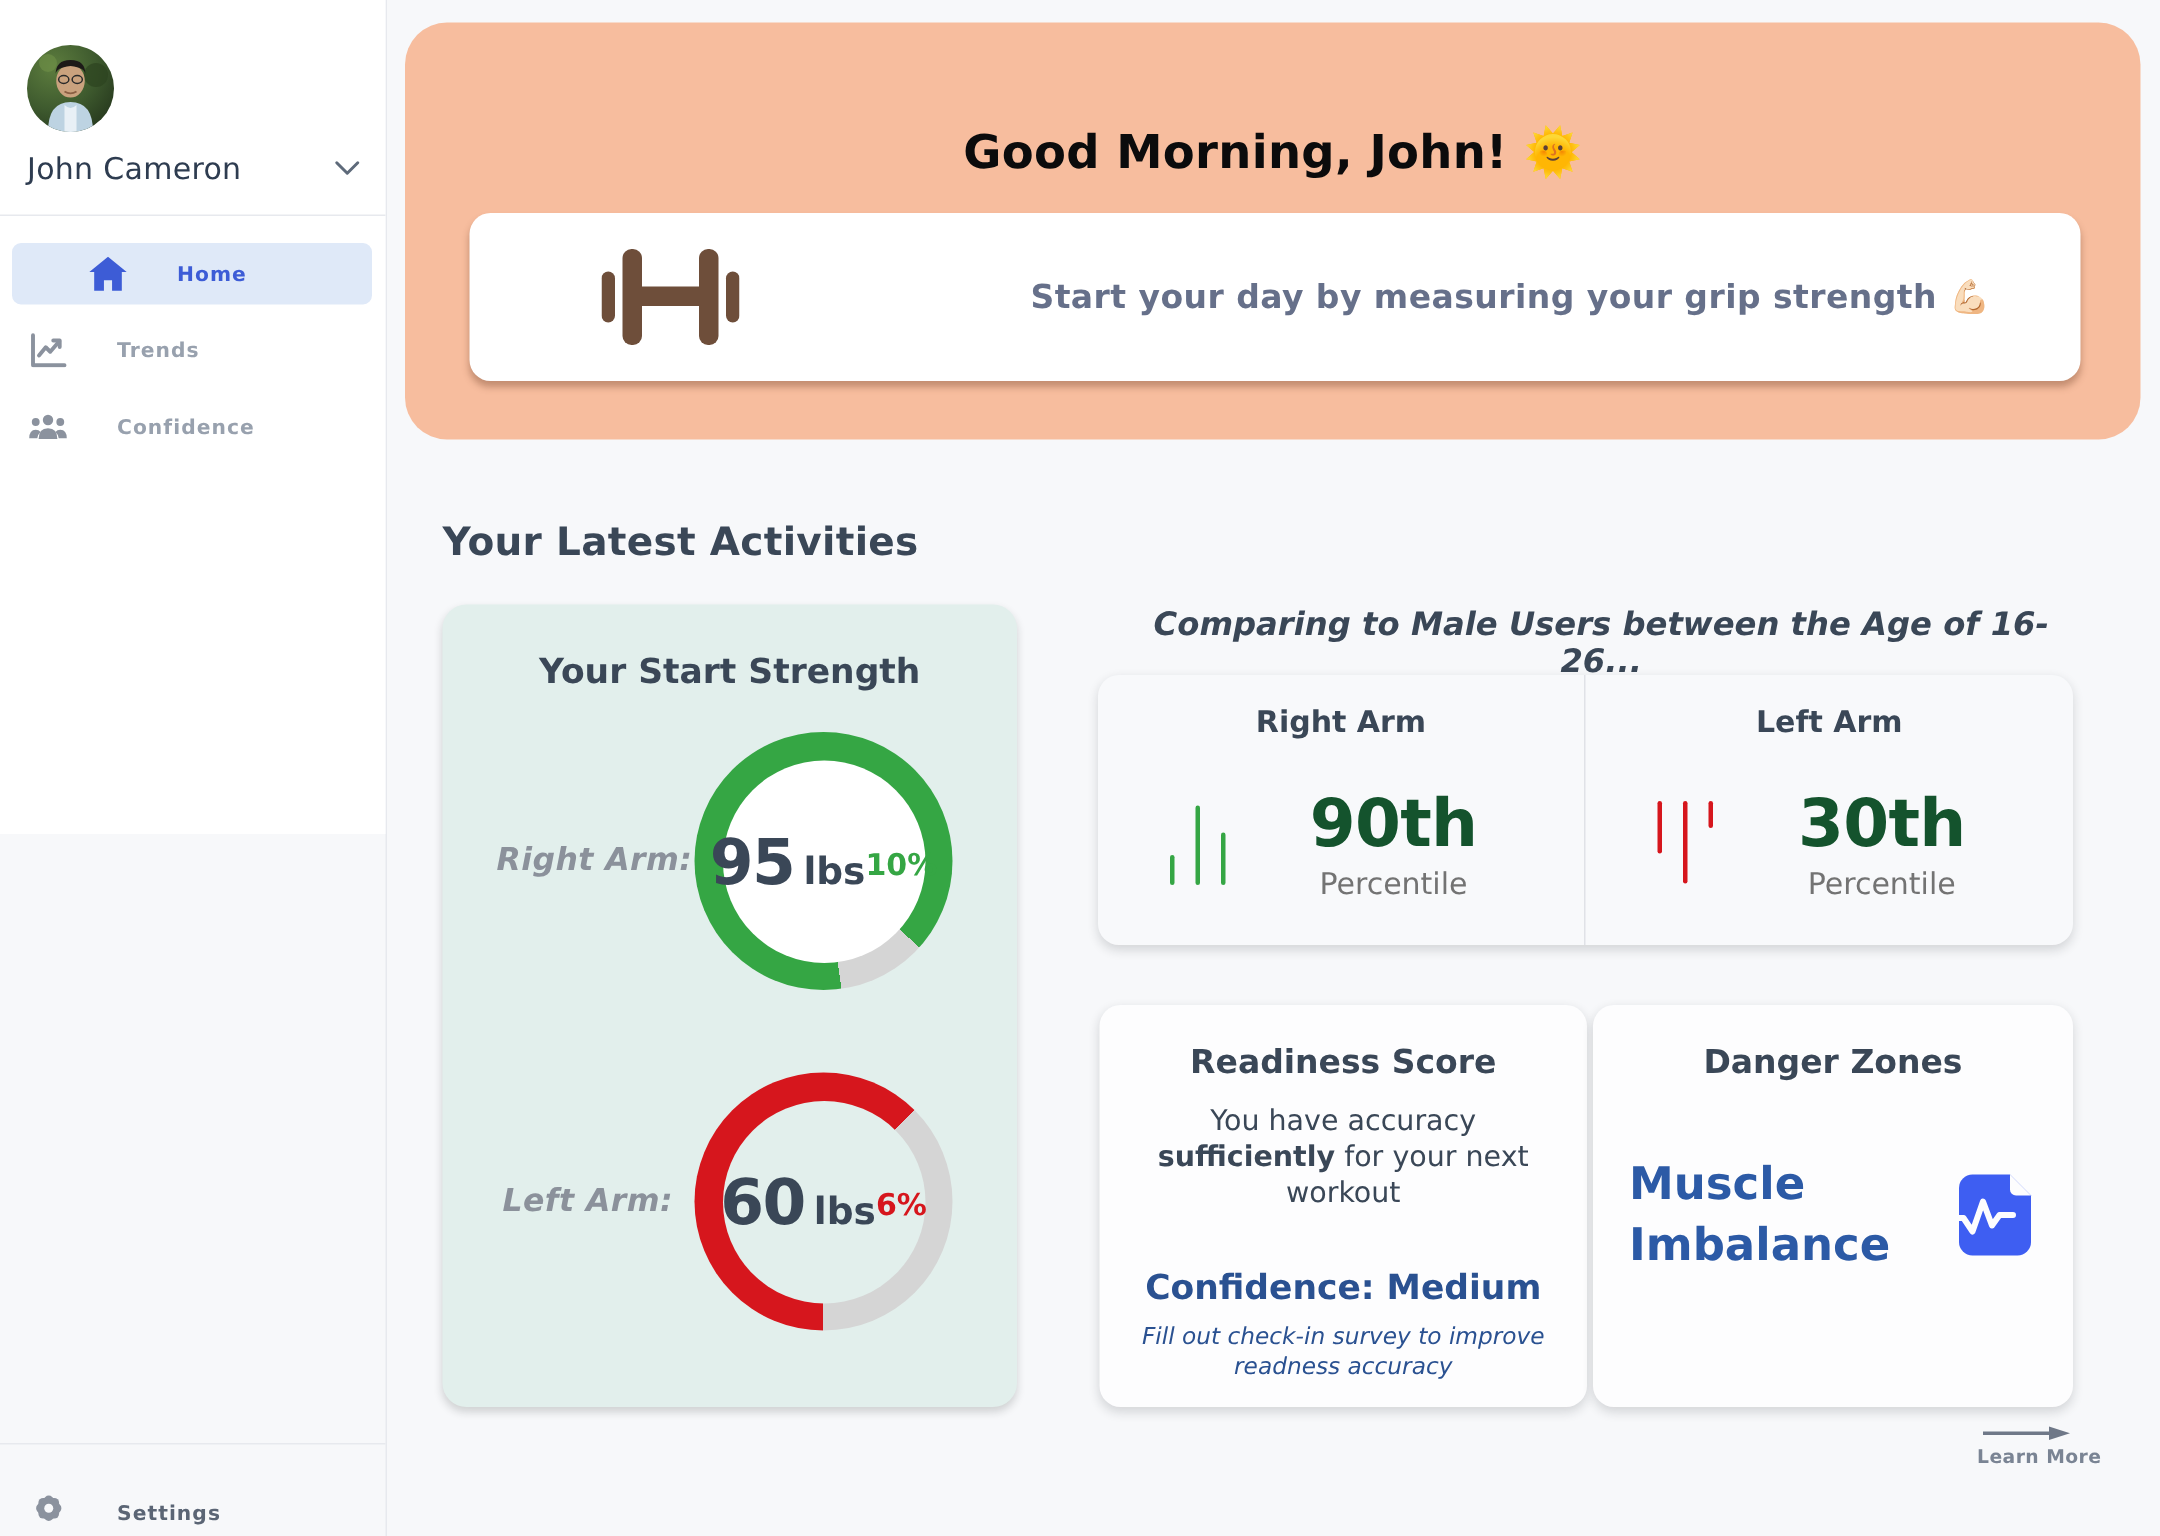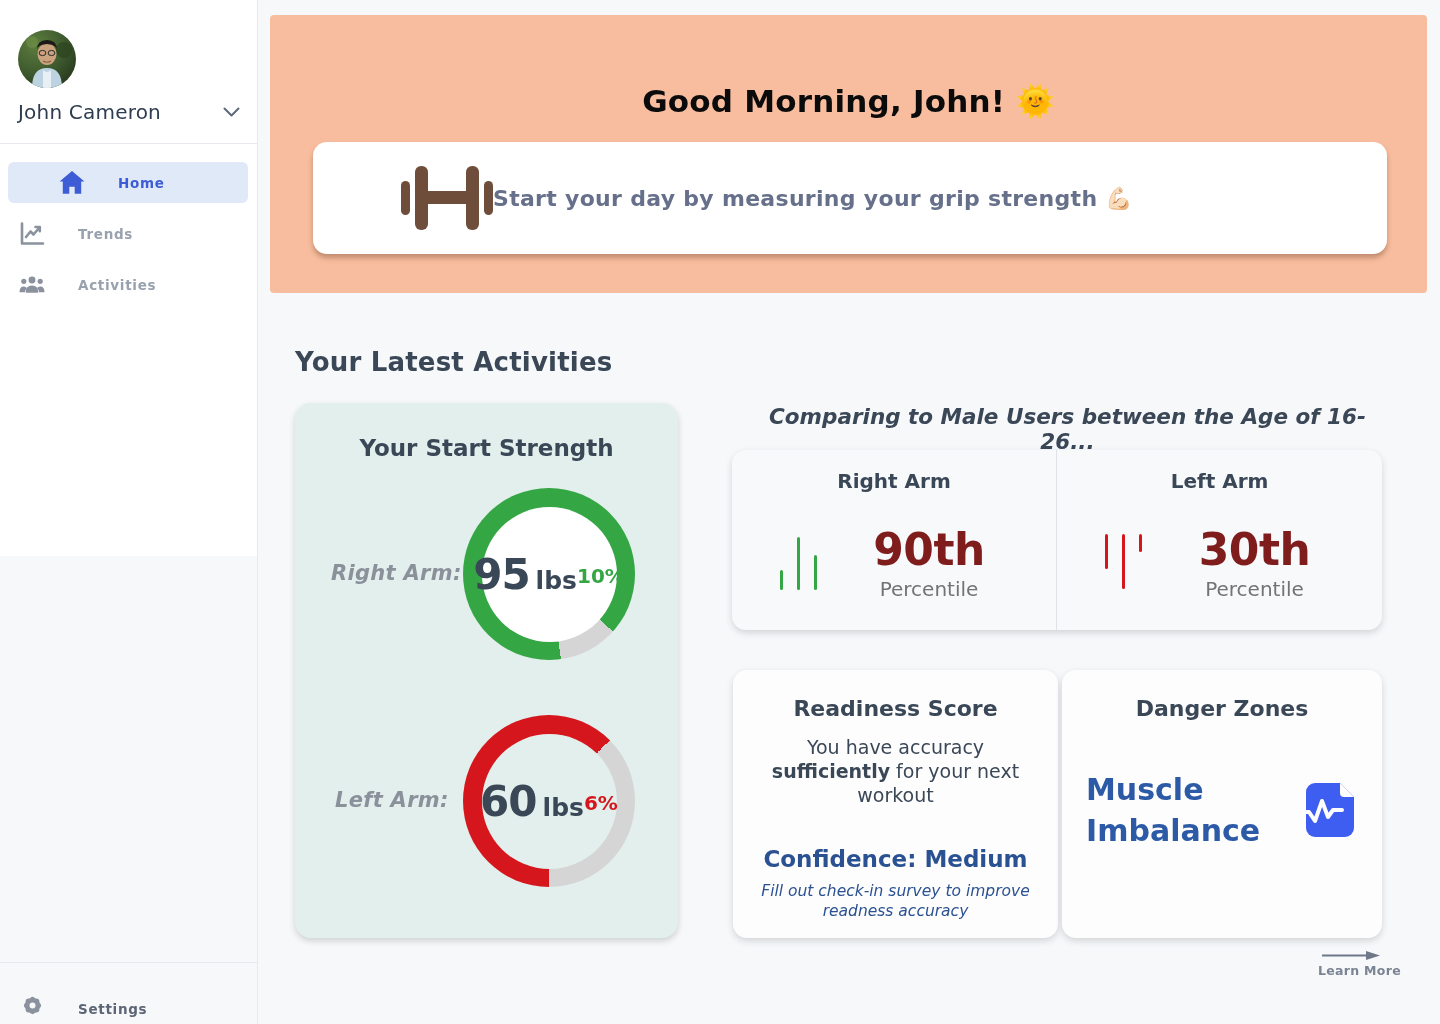--- a/index.html
+++ b/index.html
@@ -25,26 +25,26 @@
   .nav-item .nicon{width:26px;margin-left:11px;display:flex;align-items:center;justify-content:center;color:var(--nav-icon,#8b929e);}
   .nav-item .nlabel{margin-left:33px;font-size:13.5px;font-weight:bold;letter-spacing:.7px;color:var(--nav_gray);}
   .nav-item.active{background:var(--nav_active_bg);padding-left:40px;}
   .nav-item.active .nlabel{color:var(--accent_blue);}
   .settings-divider{position:absolute;left:0;top:962px;width:100%;height:1px;background:var(--divider);}
   .settings-row{position:absolute;left:11px;top:975px;width:236px;height:42px;display:flex;align-items:flex-end;cursor:pointer;}
   .settings-row .nicon{width:26px;margin-left:8px;color:#8b929e;display:flex;align-items:center;justify-content:center;}
   .settings-row .nlabel{margin-left:33px;font-size:13.5px;font-weight:bold;letter-spacing:.7px;color:#5b6575;}
 
   
-  .banner{position:absolute;left:270px;top:15px;width:1157px;height:278px;border-radius:4px;background:var(--banner_peach);}
+  .banner{position:absolute;left:270px;top:15px;width:1157px;height:278px;border-radius:28px;background:var(--banner_peach);}
   .greeting{position:absolute;left:0;top:68px;width:100%;text-align:center;font-size:31px;font-weight:800;color:#0b0b0c;letter-spacing:.2px;}
   .banner-card{position:absolute;left:43px;top:127px;width:1074px;height:112px;background:#fff;border-radius:14px;
                box-shadow:0 4px 5px rgba(97,53,28,.35);display:flex;align-items:center;}
   .dumbbell-wrap{margin-left:88px;color:var(--dumbbell_brown);display:flex;align-items:center;}
-  .banner-cta{flex:1;text-align:left;font-size:22px;font-weight:600;color:var(--muted_text);letter-spacing:.3px;margin-right:60px;}
+  .banner-cta{flex:1;text-align:right;font-size:22px;font-weight:600;color:var(--muted_text);letter-spacing:.3px;margin-right:60px;}
 
   
   .section-title{position:absolute;left:295px;top:347px;font-size:26px;font-weight:bold;color:var(--heading);letter-spacing:.2px;}
 
   
   .grip-card{position:absolute;left:295px;top:403px;width:383px;height:535px;border-radius:16px;background:var(--teal_card);
              box-shadow:0 3px 6px rgba(27,31,35,.18);}
   .grip-title{position:absolute;left:0;top:32px;width:100%;text-align:center;font-size:23px;font-weight:bold;color:var(--heading);}
   .arm-label{position:absolute;font-size:21px;font-weight:bold;font-style:italic;color:var(--label_gray);letter-spacing:.3px;}
   .arm-label.right{left:36px;top:158px;}
@@ -68,21 +68,21 @@
   .stat-card{position:absolute;left:732px;top:450px;width:650px;height:180px;border-radius:14px;background:var(--stat_card_bg);
              box-shadow:0 3px 7px rgba(27,31,35,.16);display:flex;}
   .stat-half{width:50%;height:100%;position:relative;}
   .stat-half.first{border-right:1px solid #e0e2e7;}
   .stat-title{position:absolute;top:19px;width:100%;text-align:center;font-size:20px;font-weight:bold;color:var(--heading);}
   .stat-body{position:absolute;top:52px;left:0;width:100%;height:120px;display:flex;align-items:center;}
   .stat-icon{margin-left:44px;display:flex;}
   .stat-icon.green{color:var(--green);}
   .stat-icon.red{color:var(--red);}
   .stat-figure{flex:1;text-align:center;margin-right:20px;}
-  .stat-value{font-size:44px;font-weight:bold;color:#7f1d1d;letter-spacing:-.5px;}
+  .stat-value{font-size:44px;font-weight:bold;color:#14532d;letter-spacing:-.5px;}
   .stat-caption{font-size:20px;color:#737373;margin-top:2px;}
 
   
   .info-card{position:absolute;top:670px;height:268px;border-radius:14px;background:var(--card_bg);
              box-shadow:0 3px 7px rgba(27,31,35,.16);}
   .readiness-card{left:733px;width:325px;}
   .danger-card{left:1062px;width:320px;}
   .info-title{position:absolute;top:26px;width:100%;text-align:center;font-size:22px;font-weight:bold;color:var(--heading);}
   .readiness-body{position:absolute;top:66px;left:32px;width:261px;text-align:center;font-size:19px;line-height:1.26;color:var(--heading);}
   .readiness-body b{font-weight:bold;}
@@ -158,21 +158,21 @@
       <span class="nicon">
         <svg width="27" height="21" viewBox="0 0 27 21" fill="#8b929e">
           <circle cx="5" cy="7.2" r="2.7"></circle>
           <path d="M0.5 18.5 q0-6 4.5-6 q2.2 0 3.3 1.6 q-2 1.8-2.2 4.4 Z"></path>
           <circle cx="22" cy="7.2" r="2.7"></circle>
           <path d="M26.5 18.5 q0-6-4.5-6 q-2.2 0-3.3 1.6 q2 1.8 2.2 4.4 Z"></path>
           <circle cx="13.5" cy="5.8" r="3.6"></circle>
           <path d="M7 19 q0-7.5 6.5-7.5 q6.5 0 6.5 7.5 Z"></path>
         </svg>
       </span>
-      <span class="nlabel">Activities</span>
+      <span class="nlabel">Confidence</span>
     </div>
   </div>
 
   <div class="settings-divider"></div>
   <div class="settings-row">
     <span class="nicon">
       <svg width="23" height="23" viewBox="0 0 23 23">
         <g fill="#8b929e">
           <rect x="4.6" y="4.6" width="13.8" height="13.8" rx="3.2"></rect>
           <rect x="4.6" y="4.6" width="13.8" height="13.8" rx="3.2" transform="rotate(45 11.5 11.5)"></rect>

